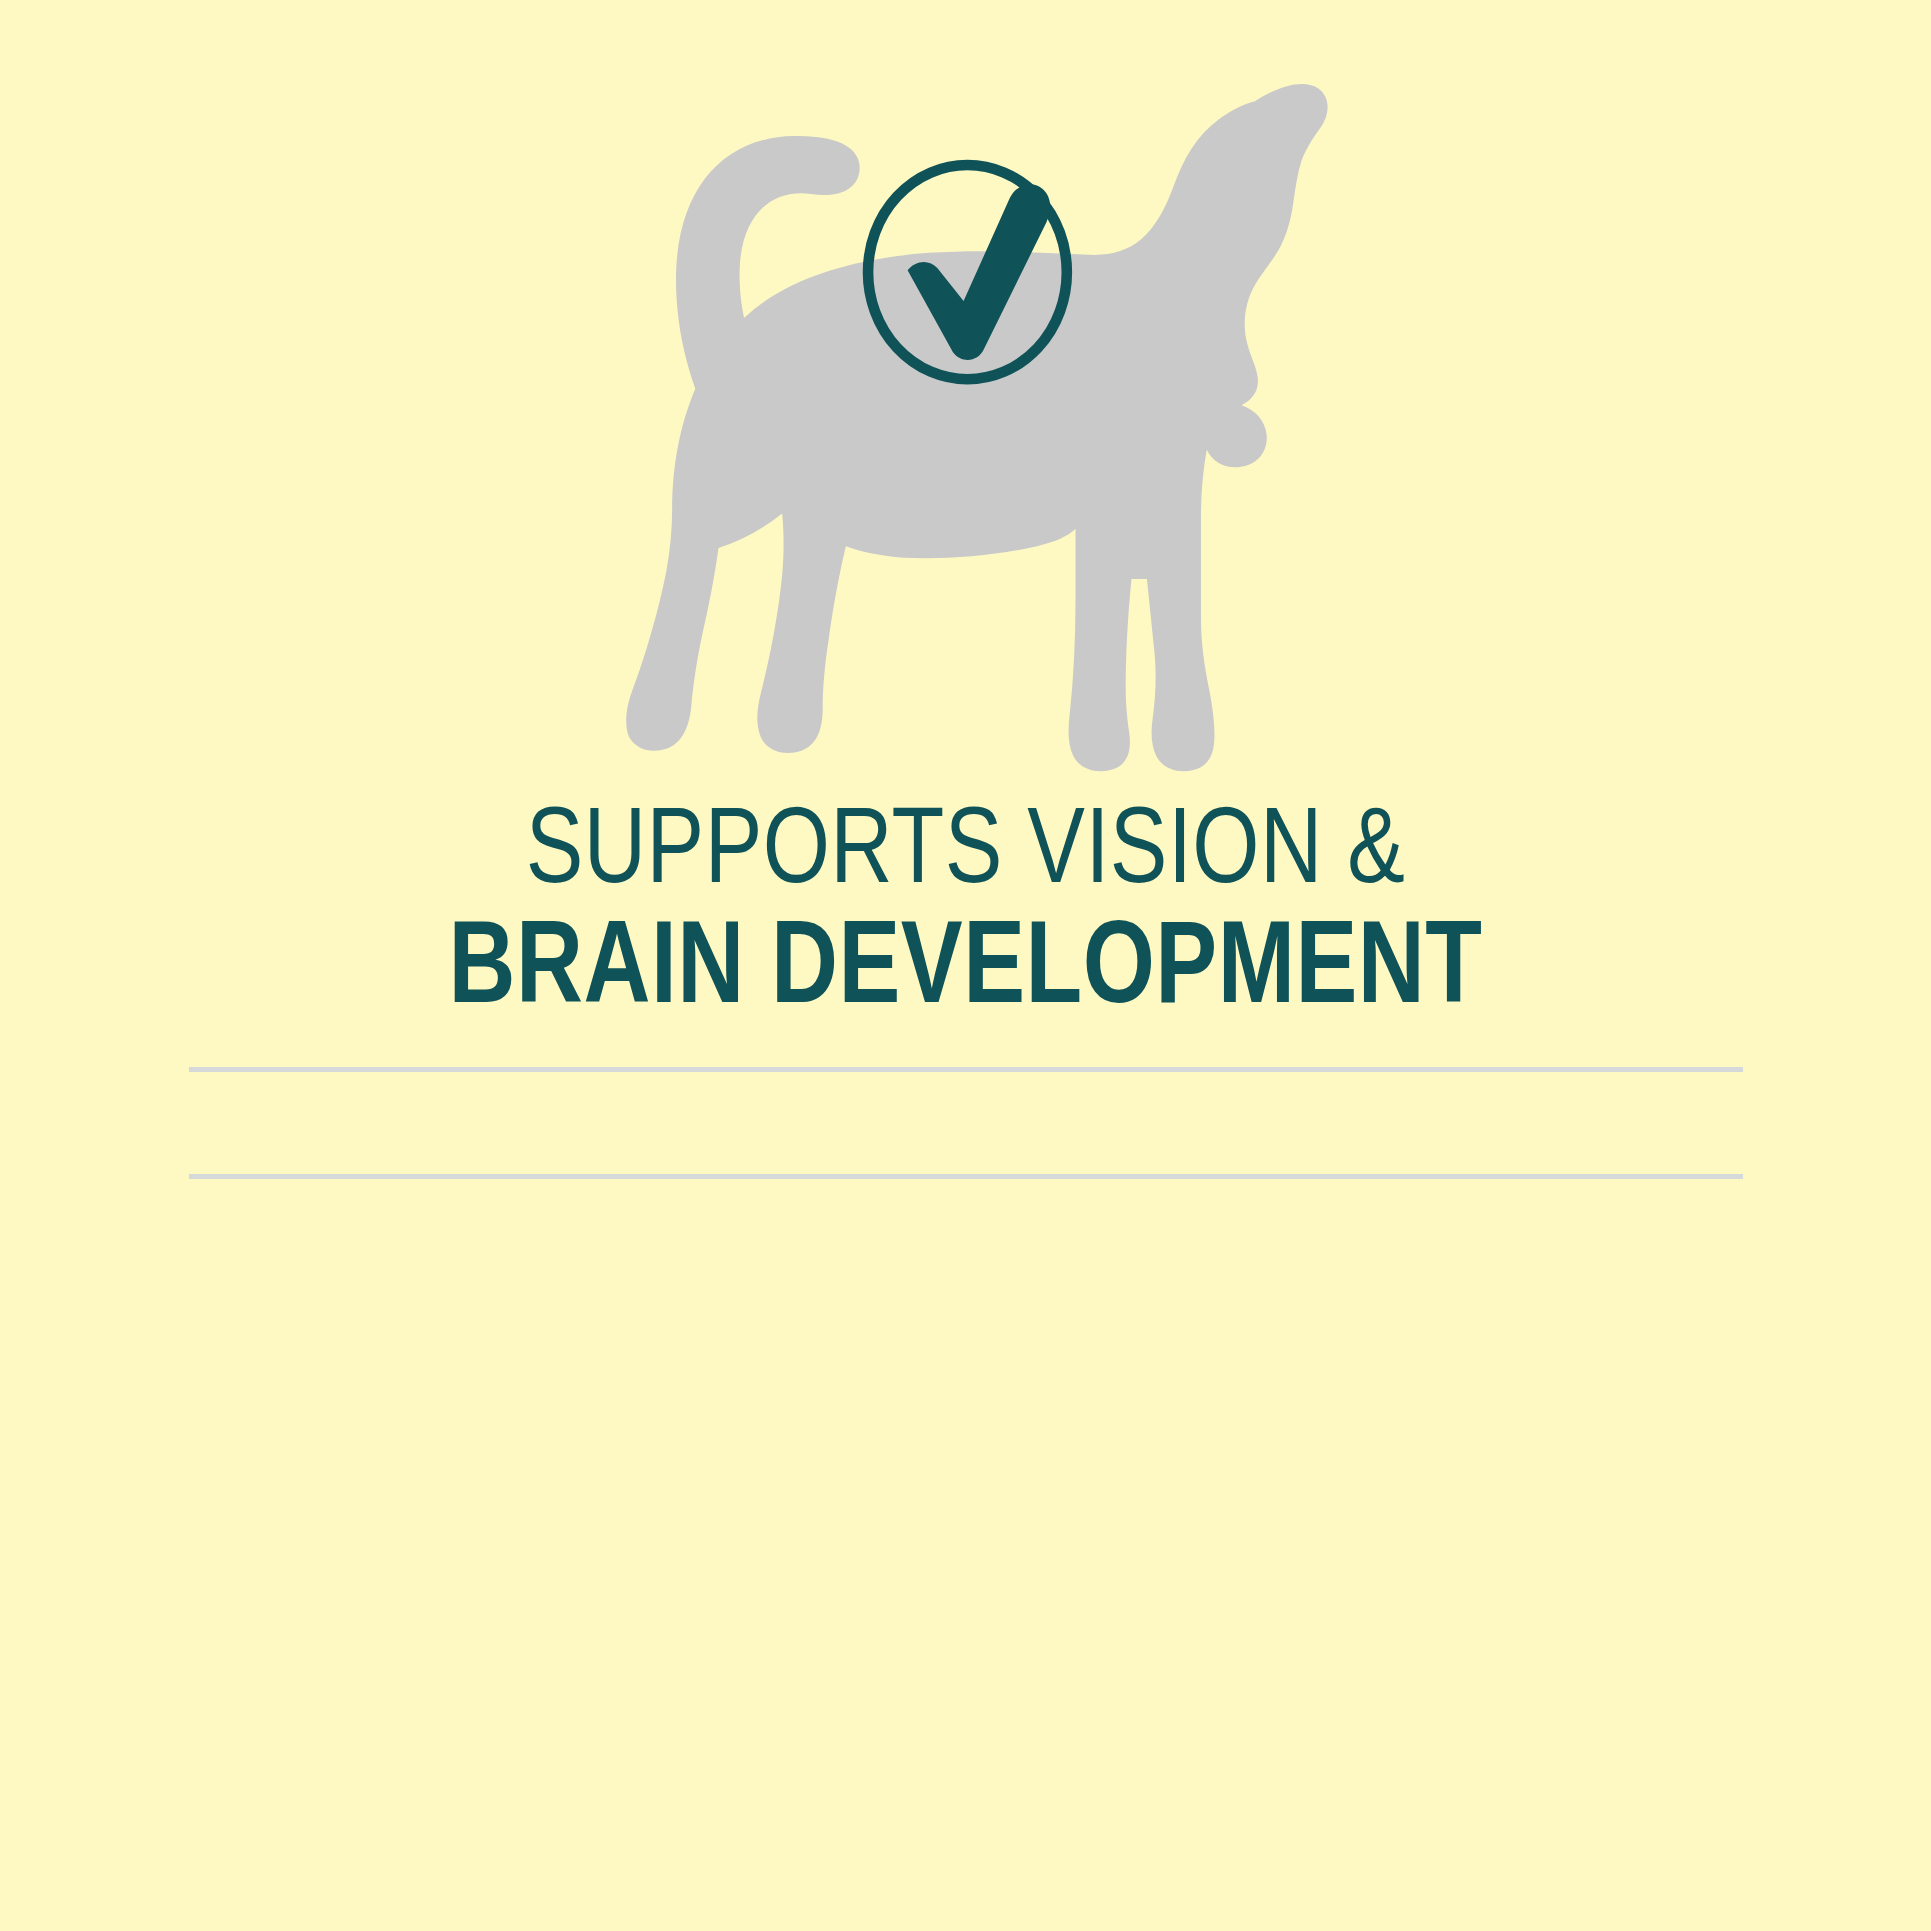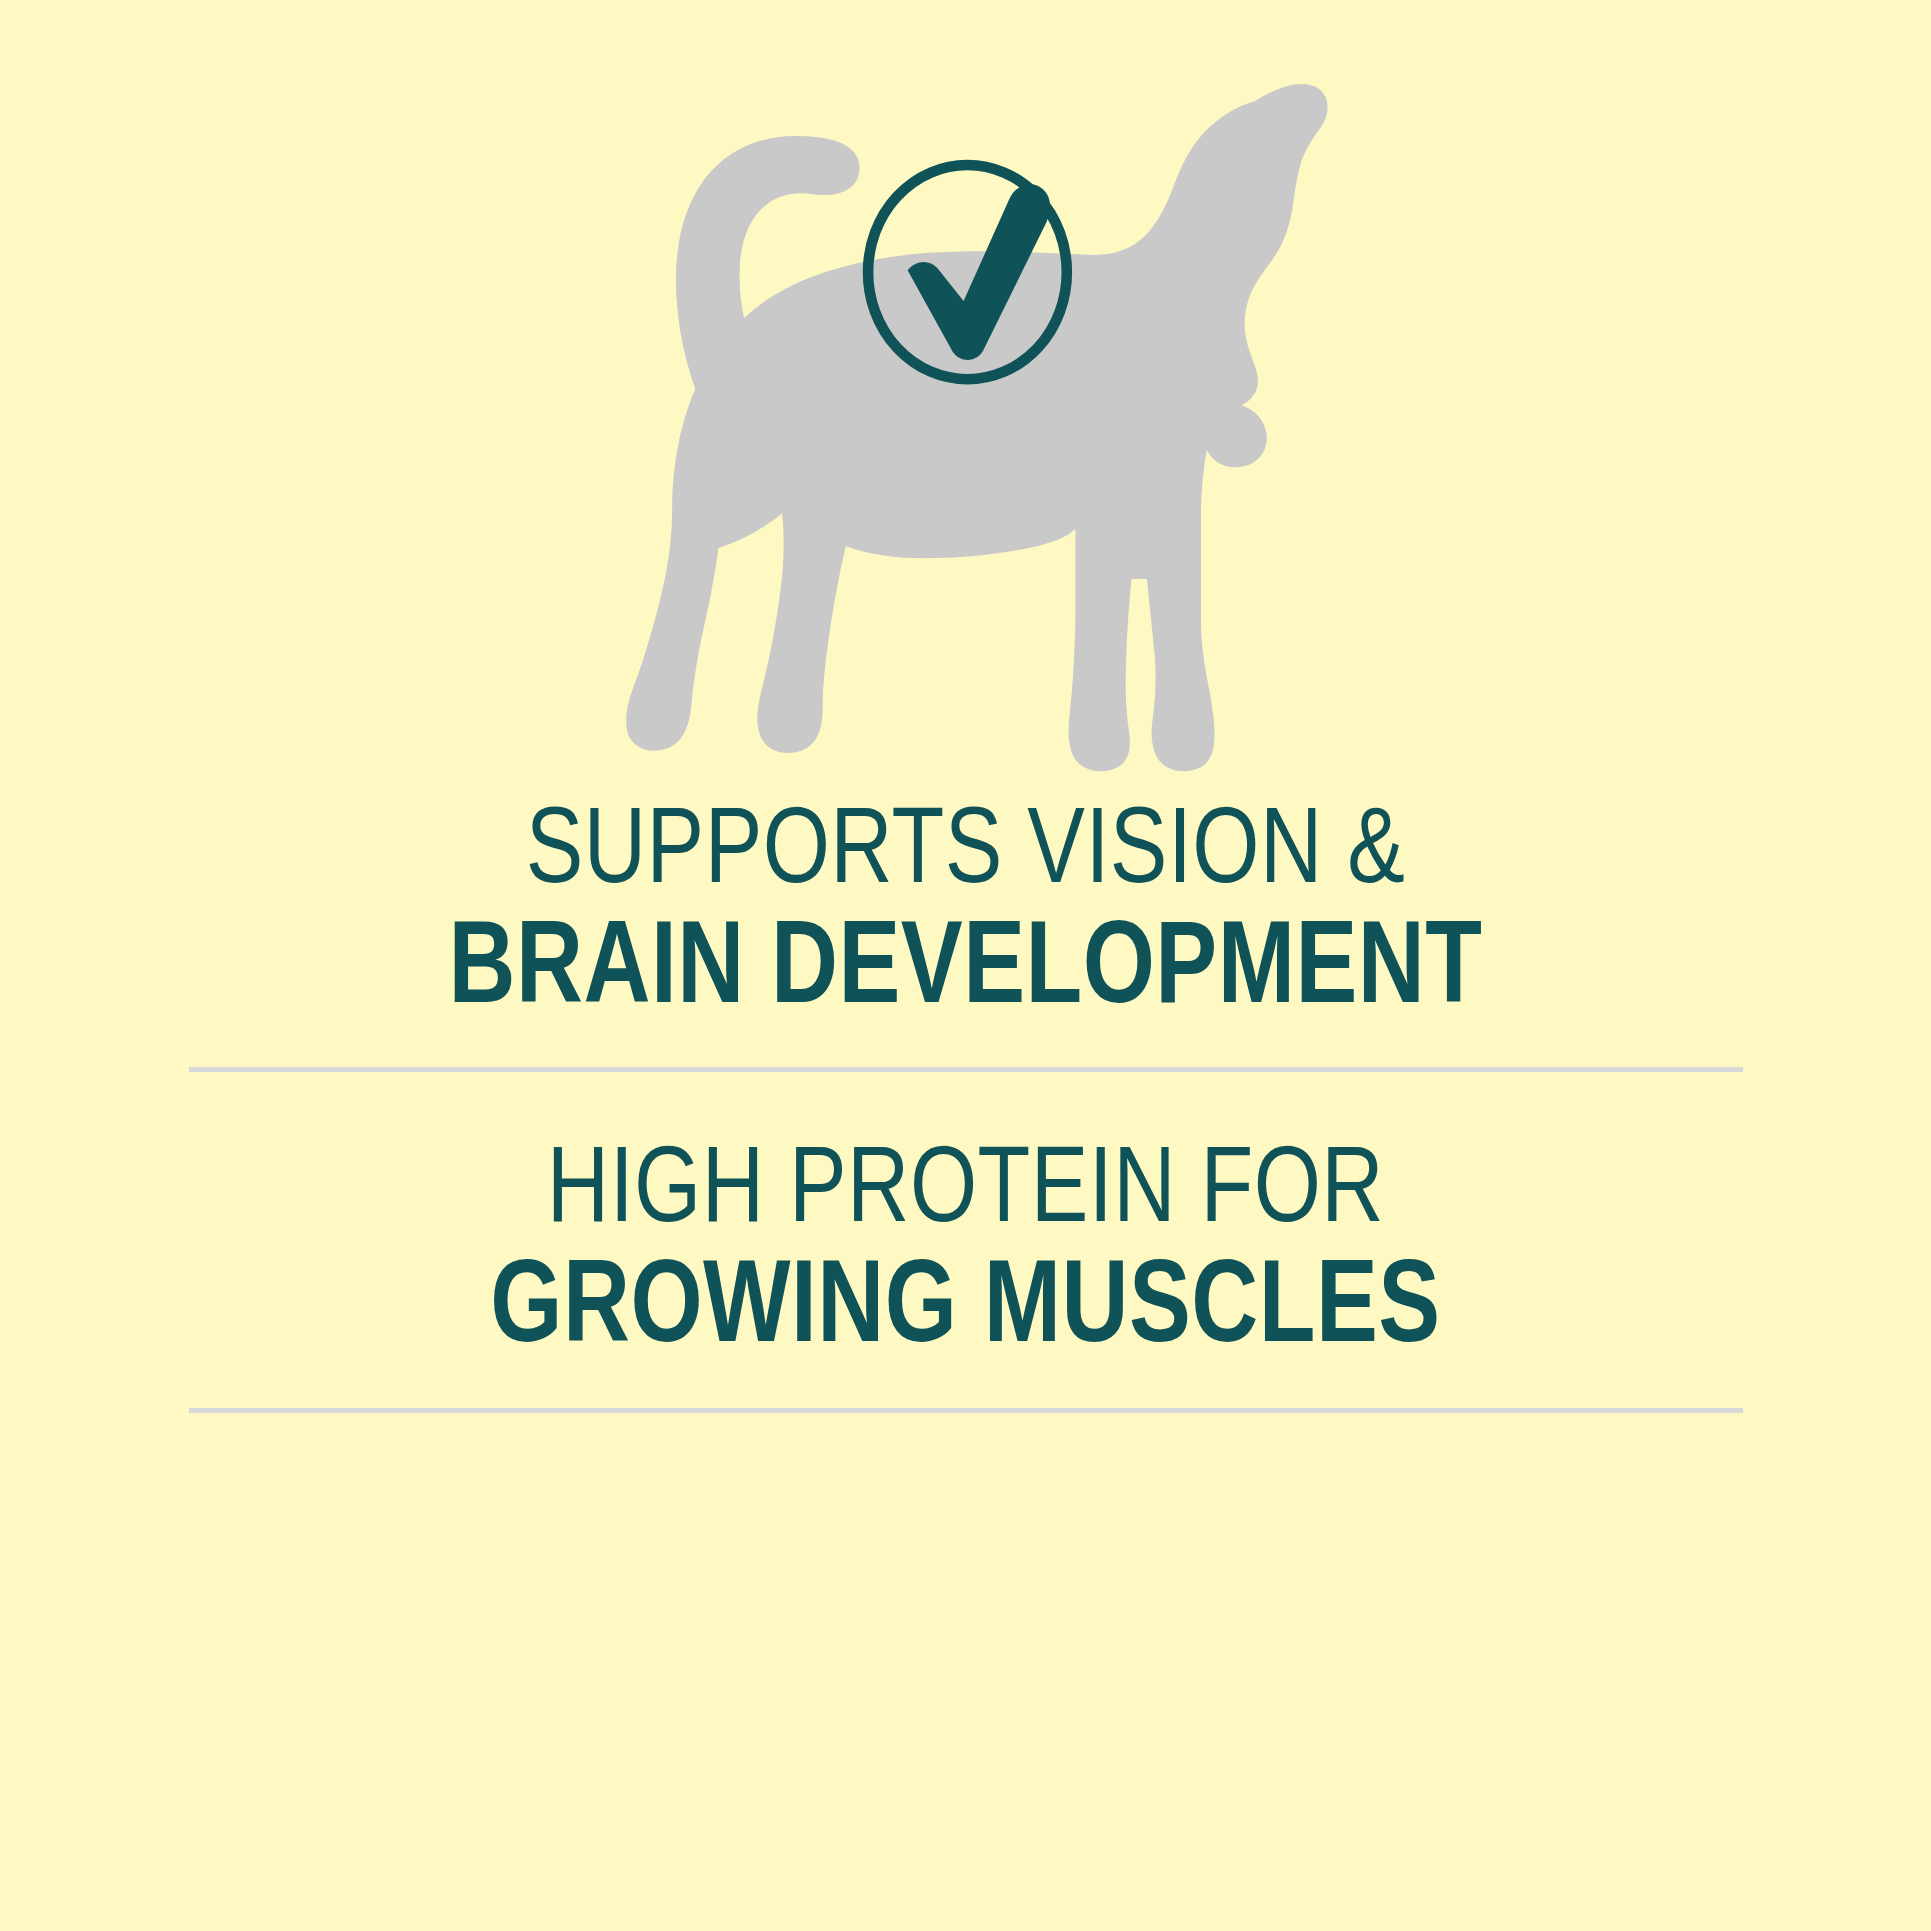--- a/index.html
+++ b/index.html
@@ -198,24 +198,20 @@
 
     <div class="benefit" id="benefit-vision">
       <span class="line-light">SUPPORTS VISION &amp;</span>
       <span class="line-bold">BRAIN DEVELOPMENT</span>
     </div>
 
     <div class="spacer-a"></div>
     <hr class="divider">
     <div class="spacer-b"></div>
 
-    <div class="benefit" id="benefit-protein">
-      <span class="line-light">HIGH PROTEIN FOR</span>
-      <span class="line-bold">GROWING MUSCLES</span>
-    </div>
 
     <div class="spacer-c"></div>
     <hr class="divider">
     <div class="spacer-d"></div>
 
 
   </div>
 </div>
 
 

